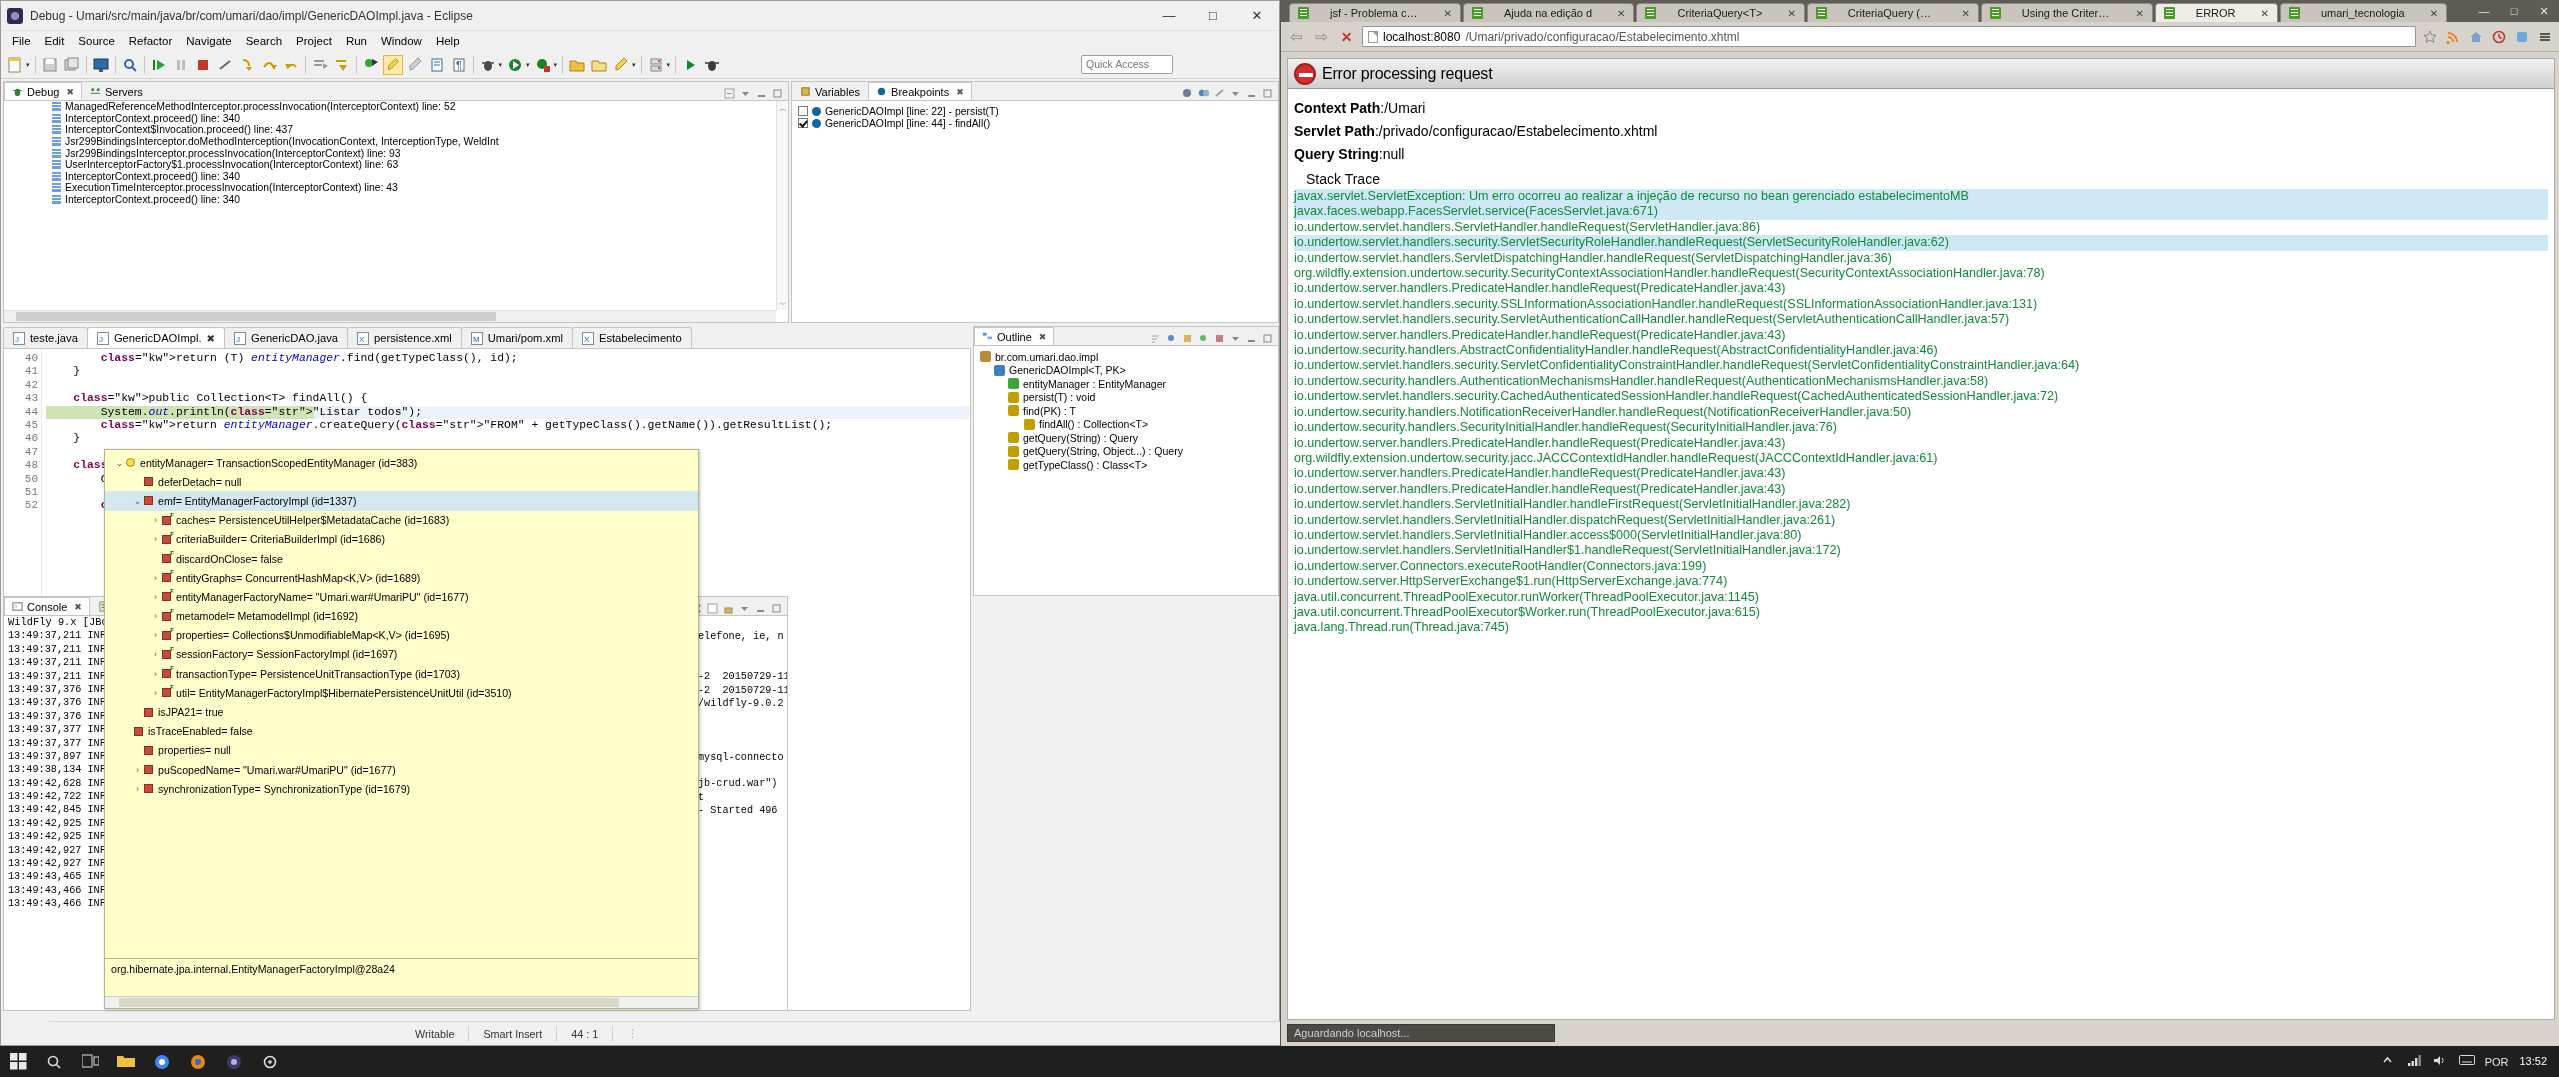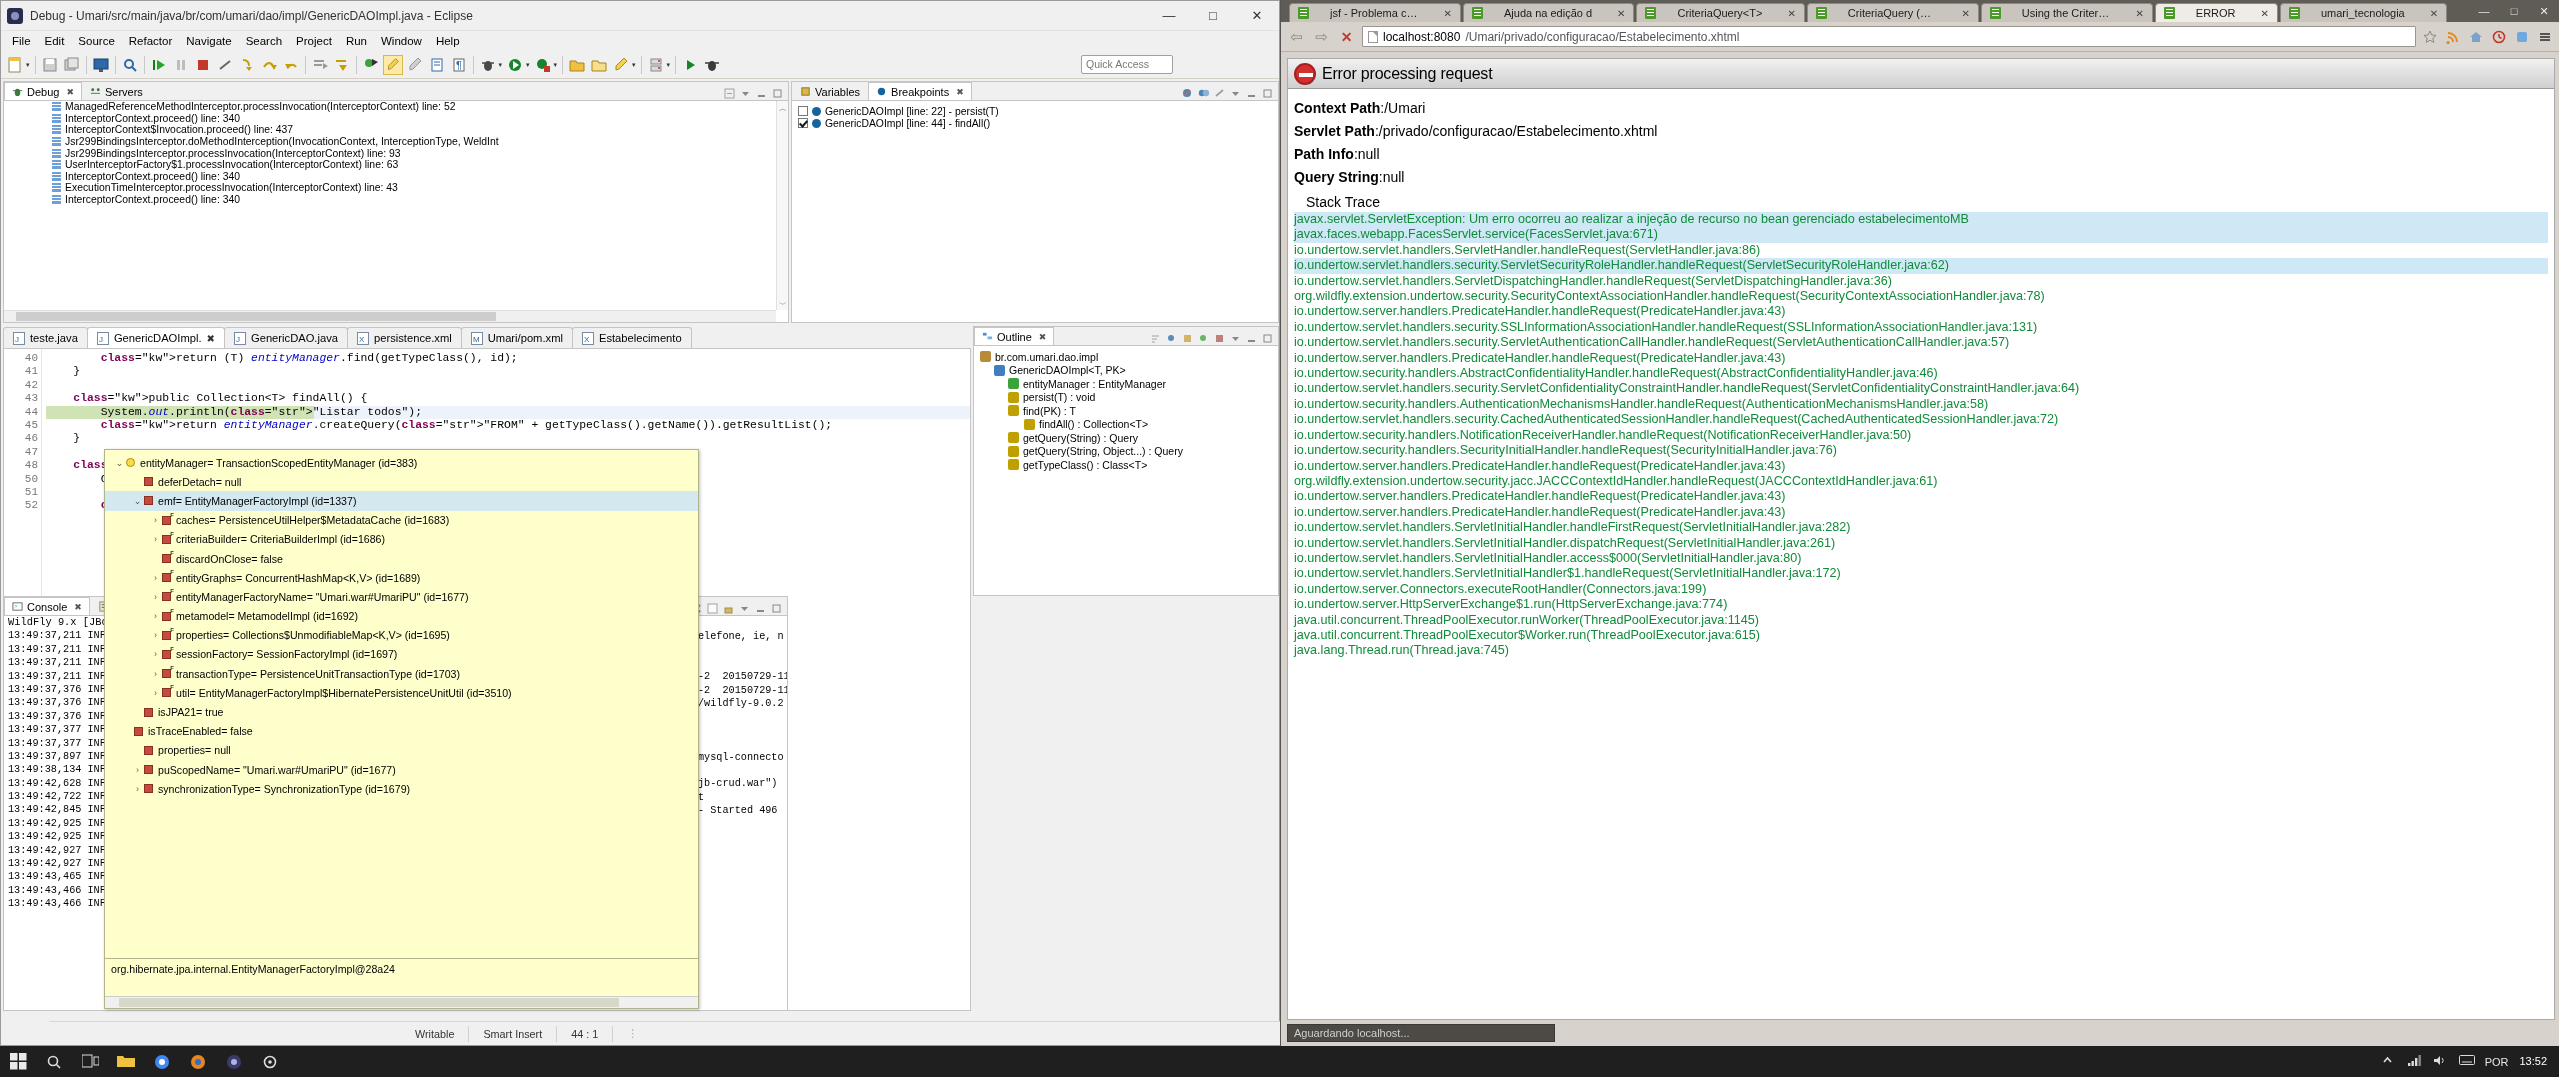--- a/index.html
+++ b/index.html
@@ -930,21 +930,20 @@
 
   <div id="errpage">
     <div class="err-h">
       <span class="noico"></span>
       <span class="htxt">Error processing request</span>
     </div>
     <div class="err-body">
       <div id="err-fields">
           <div class="err-kv"><b>Context Path</b><span>:/Umari</span></div>
           <div class="err-kv"><b>Servlet Path</b><span>:/privado/configuracao/Estabelecimento.xhtml</span></div>
-          <div class="err-kv"><b>Path Info</b><span>:null</span></div>
           <div class="err-kv"><b>Query String</b><span>:null</span></div>
         </div>
       <div class="st-head">Stack Trace</div>
       <div id="err-stack">
           <div class="st-line hl1">javax.servlet.ServletException: Um erro ocorreu ao realizar a injeção de recurso no bean gerenciado estabelecimentoMB</div>
           <div class="st-line hl1">javax.faces.webapp.FacesServlet.service(FacesServlet.java:671)</div>
           <div class="st-line">io.undertow.servlet.handlers.ServletHandler.handleRequest(ServletHandler.java:86)</div>
           <div class="st-line hl1">io.undertow.servlet.handlers.security.ServletSecurityRoleHandler.handleRequest(ServletSecurityRoleHandler.java:62)</div>
           <div class="st-line">io.undertow.servlet.handlers.ServletDispatchingHandler.handleRequest(ServletDispatchingHandler.java:36)</div>
           <div class="st-line">org.wildfly.extension.undertow.security.SecurityContextAssociationHandler.handleRequest(SecurityContextAssociationHandler.java:78)</div>

